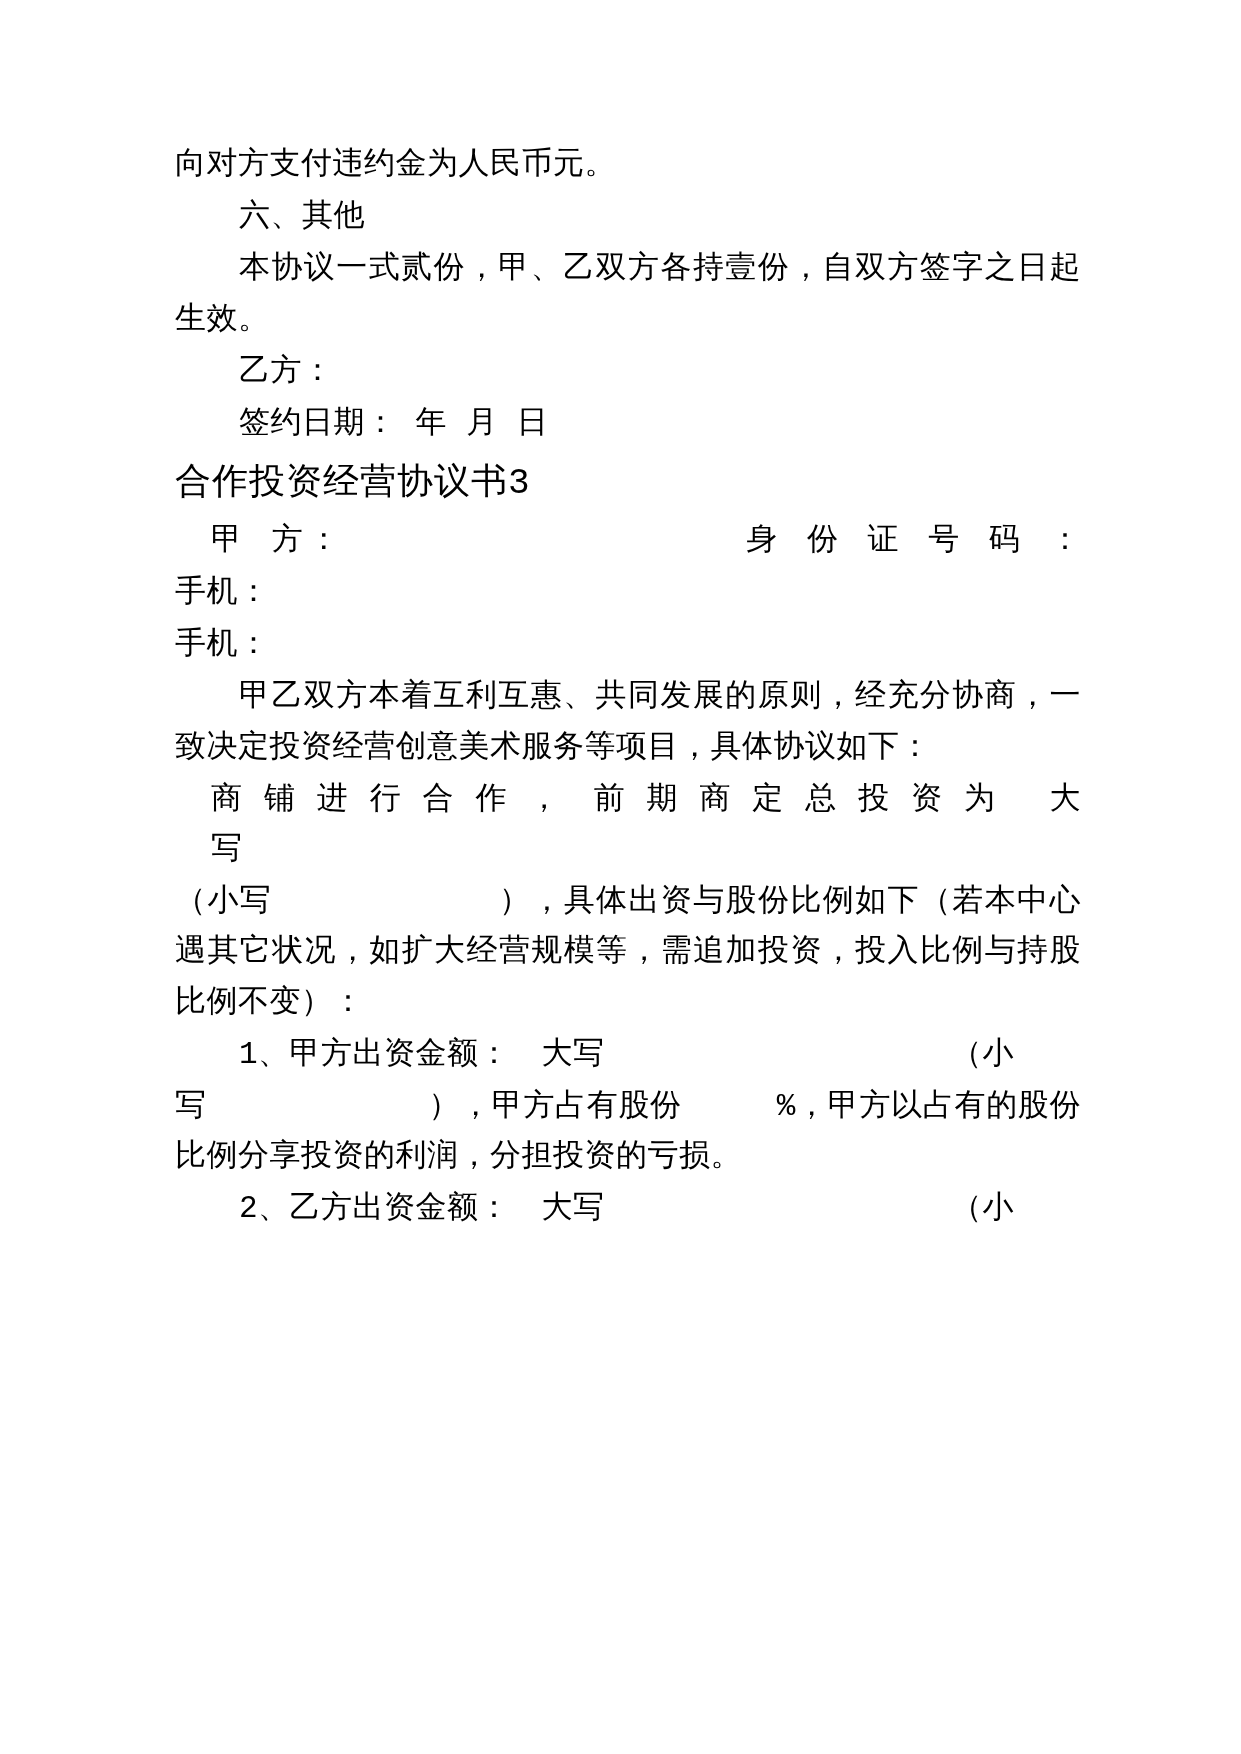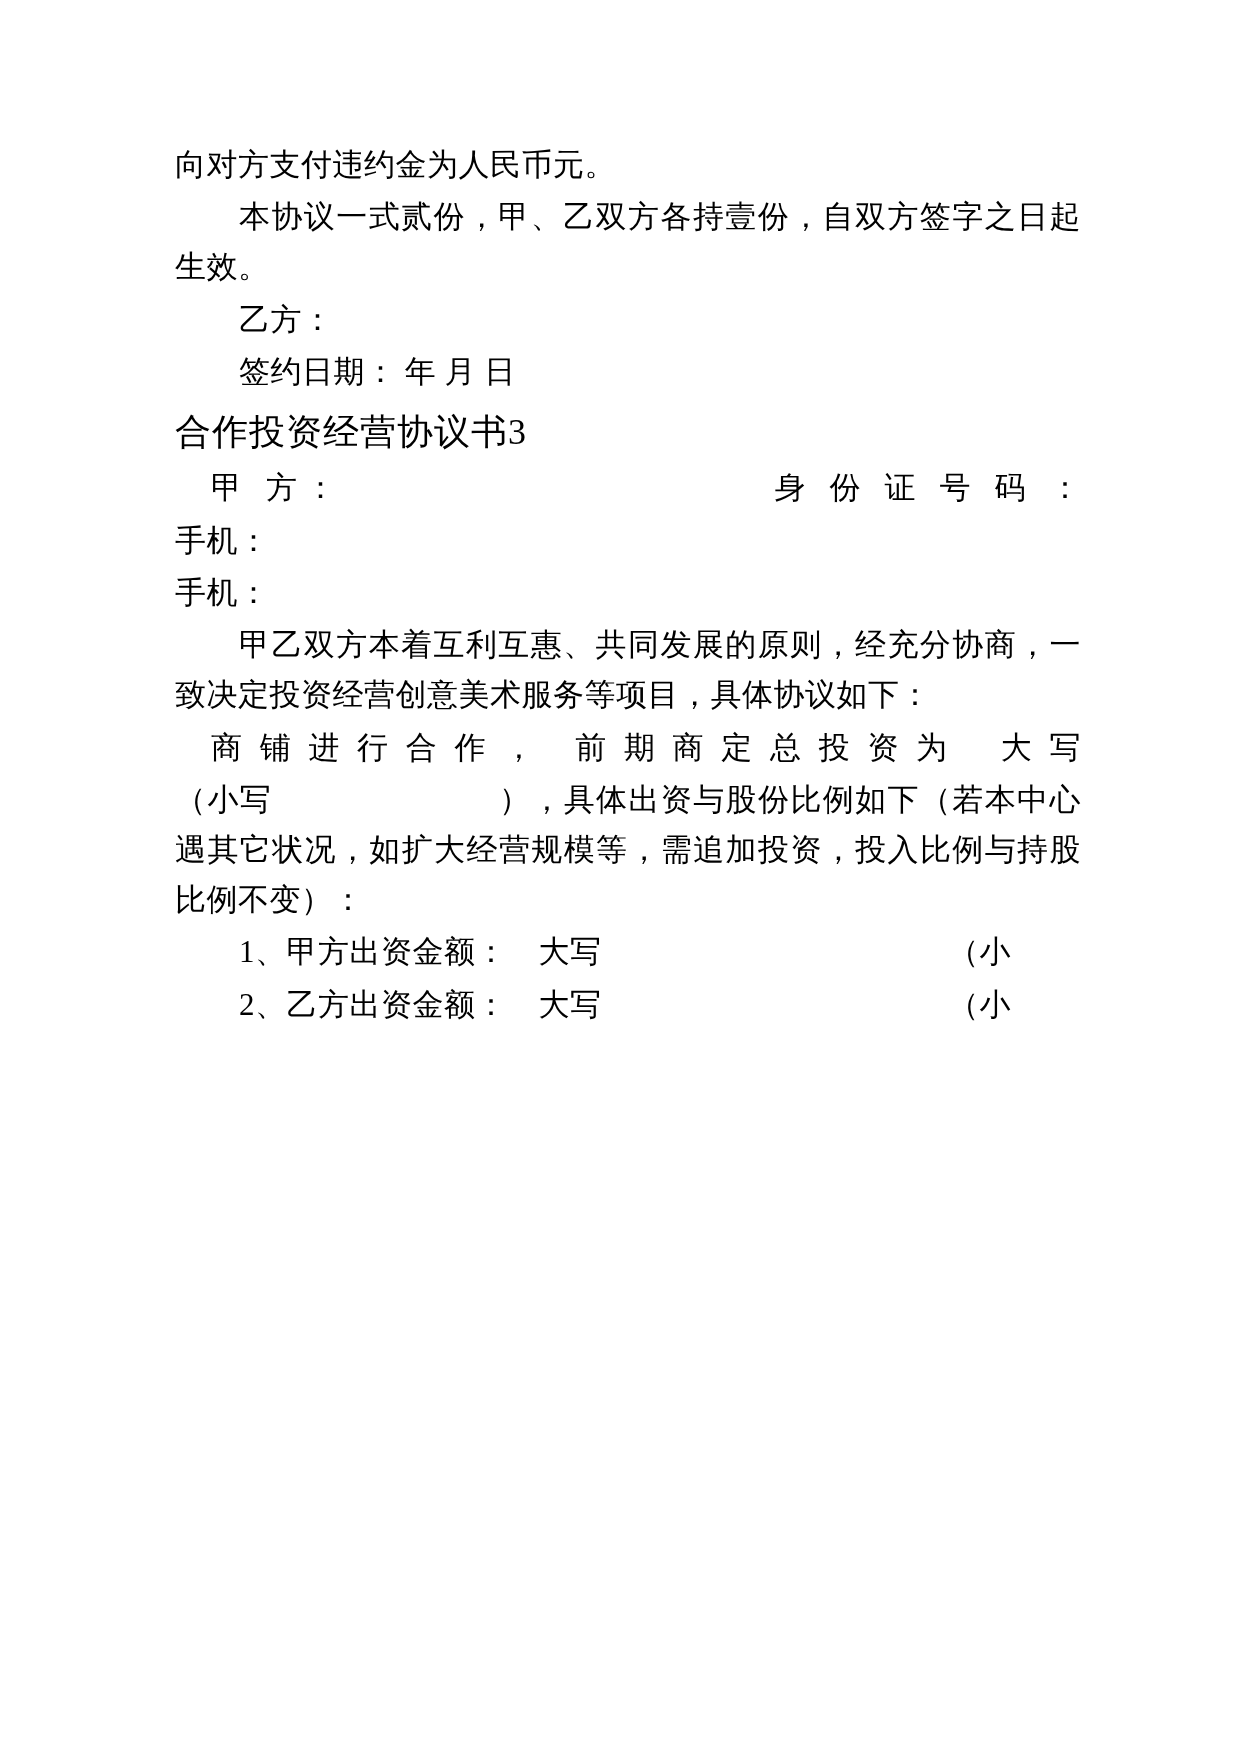--- a/index.html
+++ b/index.html
@@ -19,20 +19,21 @@
     box-sizing: border-box;
     width: 1241px;
     height: 1754px;
     padding: 140px 160px 120px 175px;
     position: relative;
   }
   .doc-body {
     font-size: 31px;
     line-height: 1.62;
     letter-spacing: 0.5px;
+    font-family: Liberation Mono, monospace;
   }
   p {
     margin: 0 0 2px 0;
     text-align: justify;
     text-justify: inter-ideograph;
   }
   .indent {
     text-indent: 64px;
   }
   .noindent {
@@ -51,33 +52,35 @@
     margin-left: 36px;
   }
 </style>
 </head>
 <body>
 
 <div class="page">
   <div class="doc-body">
 
     <p class="noindent">向对方支付违约金为人民币元。</p>
+    <p class="indent">六、其他</p>
     <p class="indent">本协议一式贰份，甲、乙双方各持壹份，自双方签字之日起生效。</p>
     <p class="indent">乙方：</p>
     <p class="indent">签约日期： 年 月 日</p>
 
     <p class="heading">合作投资经营协议书3</p>
 
     <p class="stretch">甲 方：　　　　　　　　　　　身 份 证 号 码 ：</p>
     <p class="noindent">手机：</p>
     <p class="noindent">手机：</p>
 
     <p class="indent">甲乙双方本着互利互惠、共同发展的原则，经充分协商，一致决定投资经营创意美术服务等项目，具体协议如下：</p>
 
     <p class="stretch">商 铺 进 行 合 作 ，　前 期 商 定 总 投 资 为　 大 写</p>
     <p class="noindent">（小写　　　　　　　），具体出资与股份比例如下（若本中心遇其它状况，如扩大经营规模等，需追加投资，投入比例与持股比例不变）：</p>
 
     <p class="indent">1、甲方出资金额：　大写　　　　　　　　　　　（小</p>
+    <p class="noindent">写　　　　　　　），甲方占有股份　　　%，甲方以占有的股份比例分享投资的利润，分担投资的亏损。</p>
 
     <p class="indent">2、乙方出资金额：　大写　　　　　　　　　　　（小</p>
 
   </div>
 </div>
 
 </body></html>

